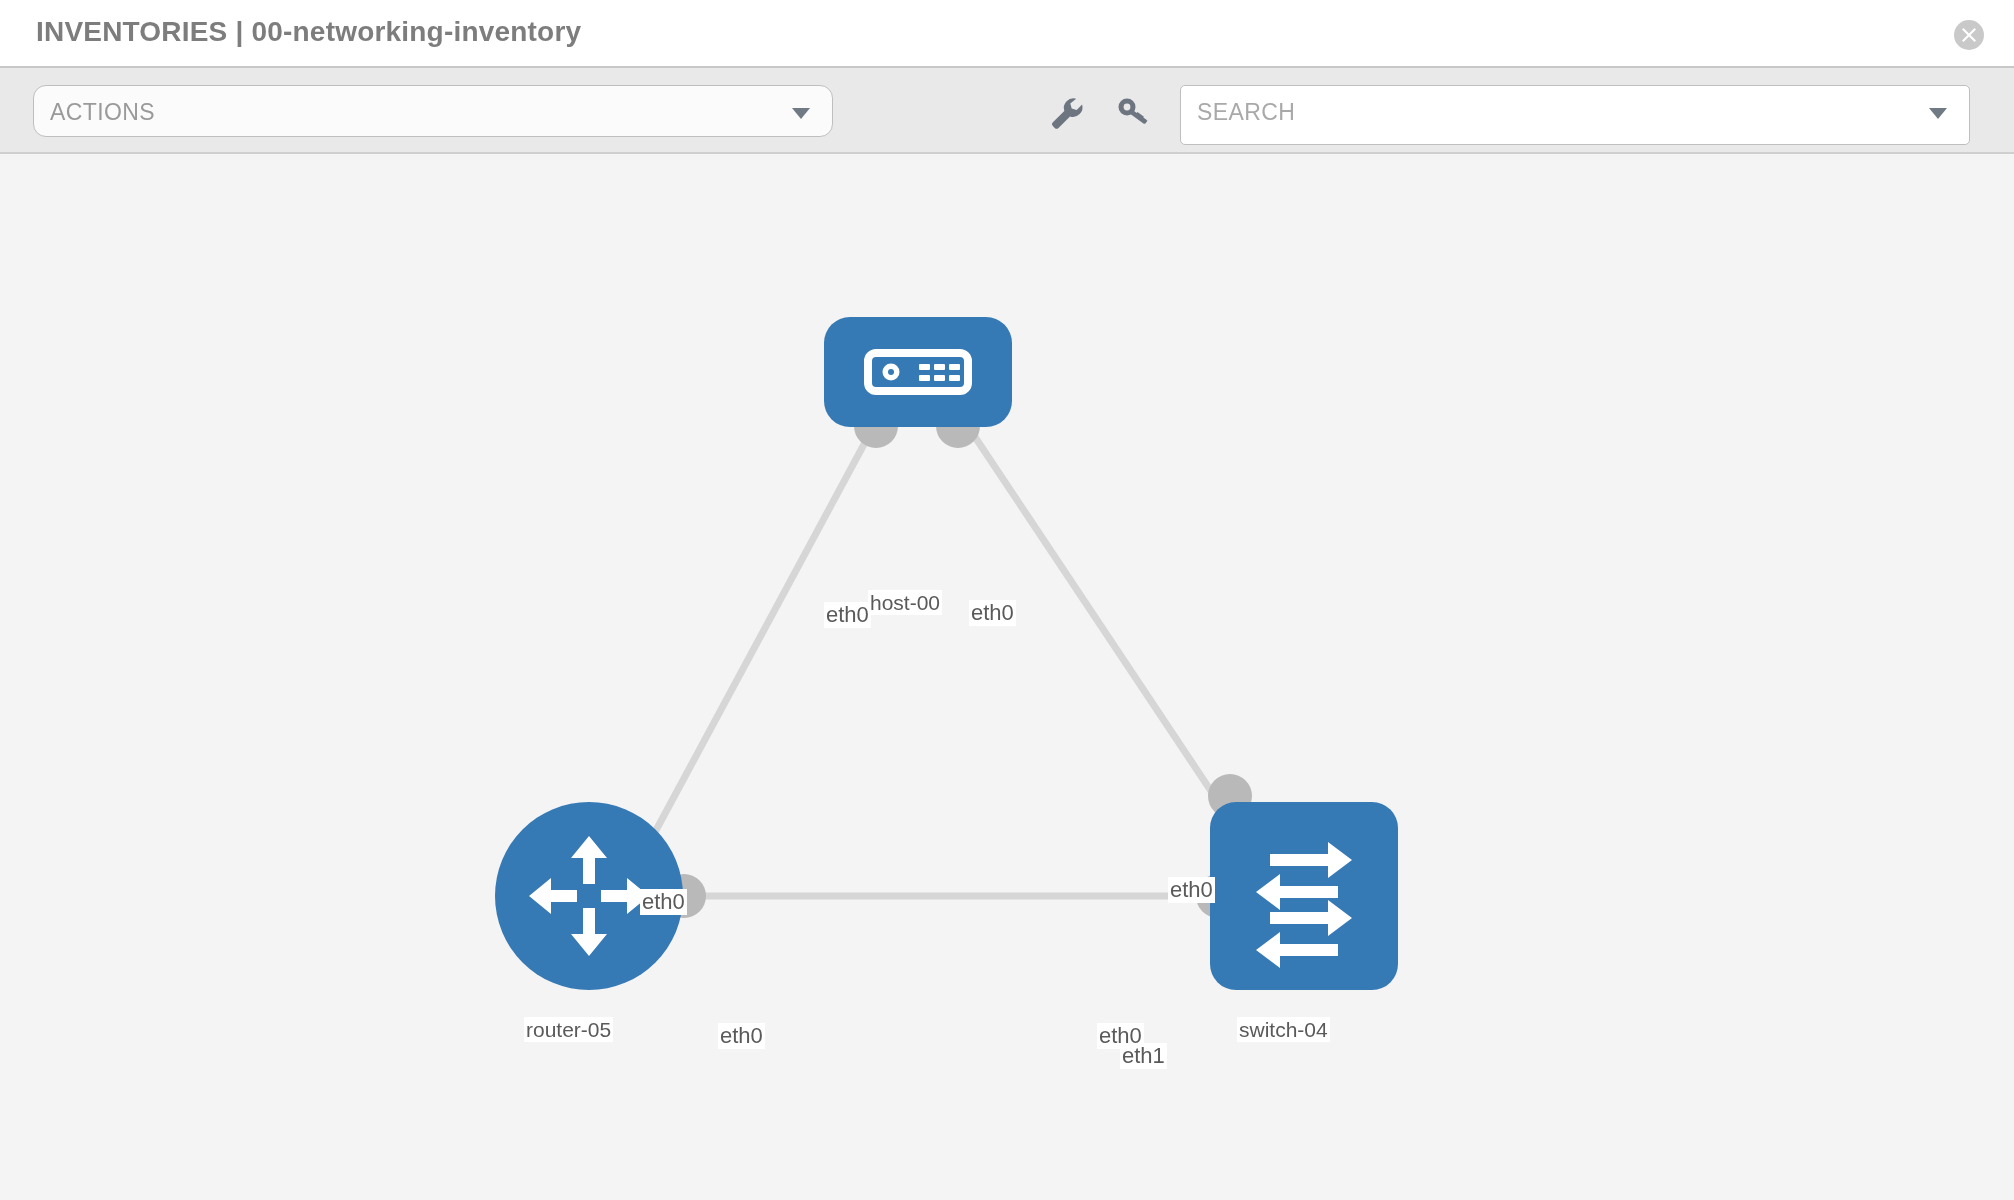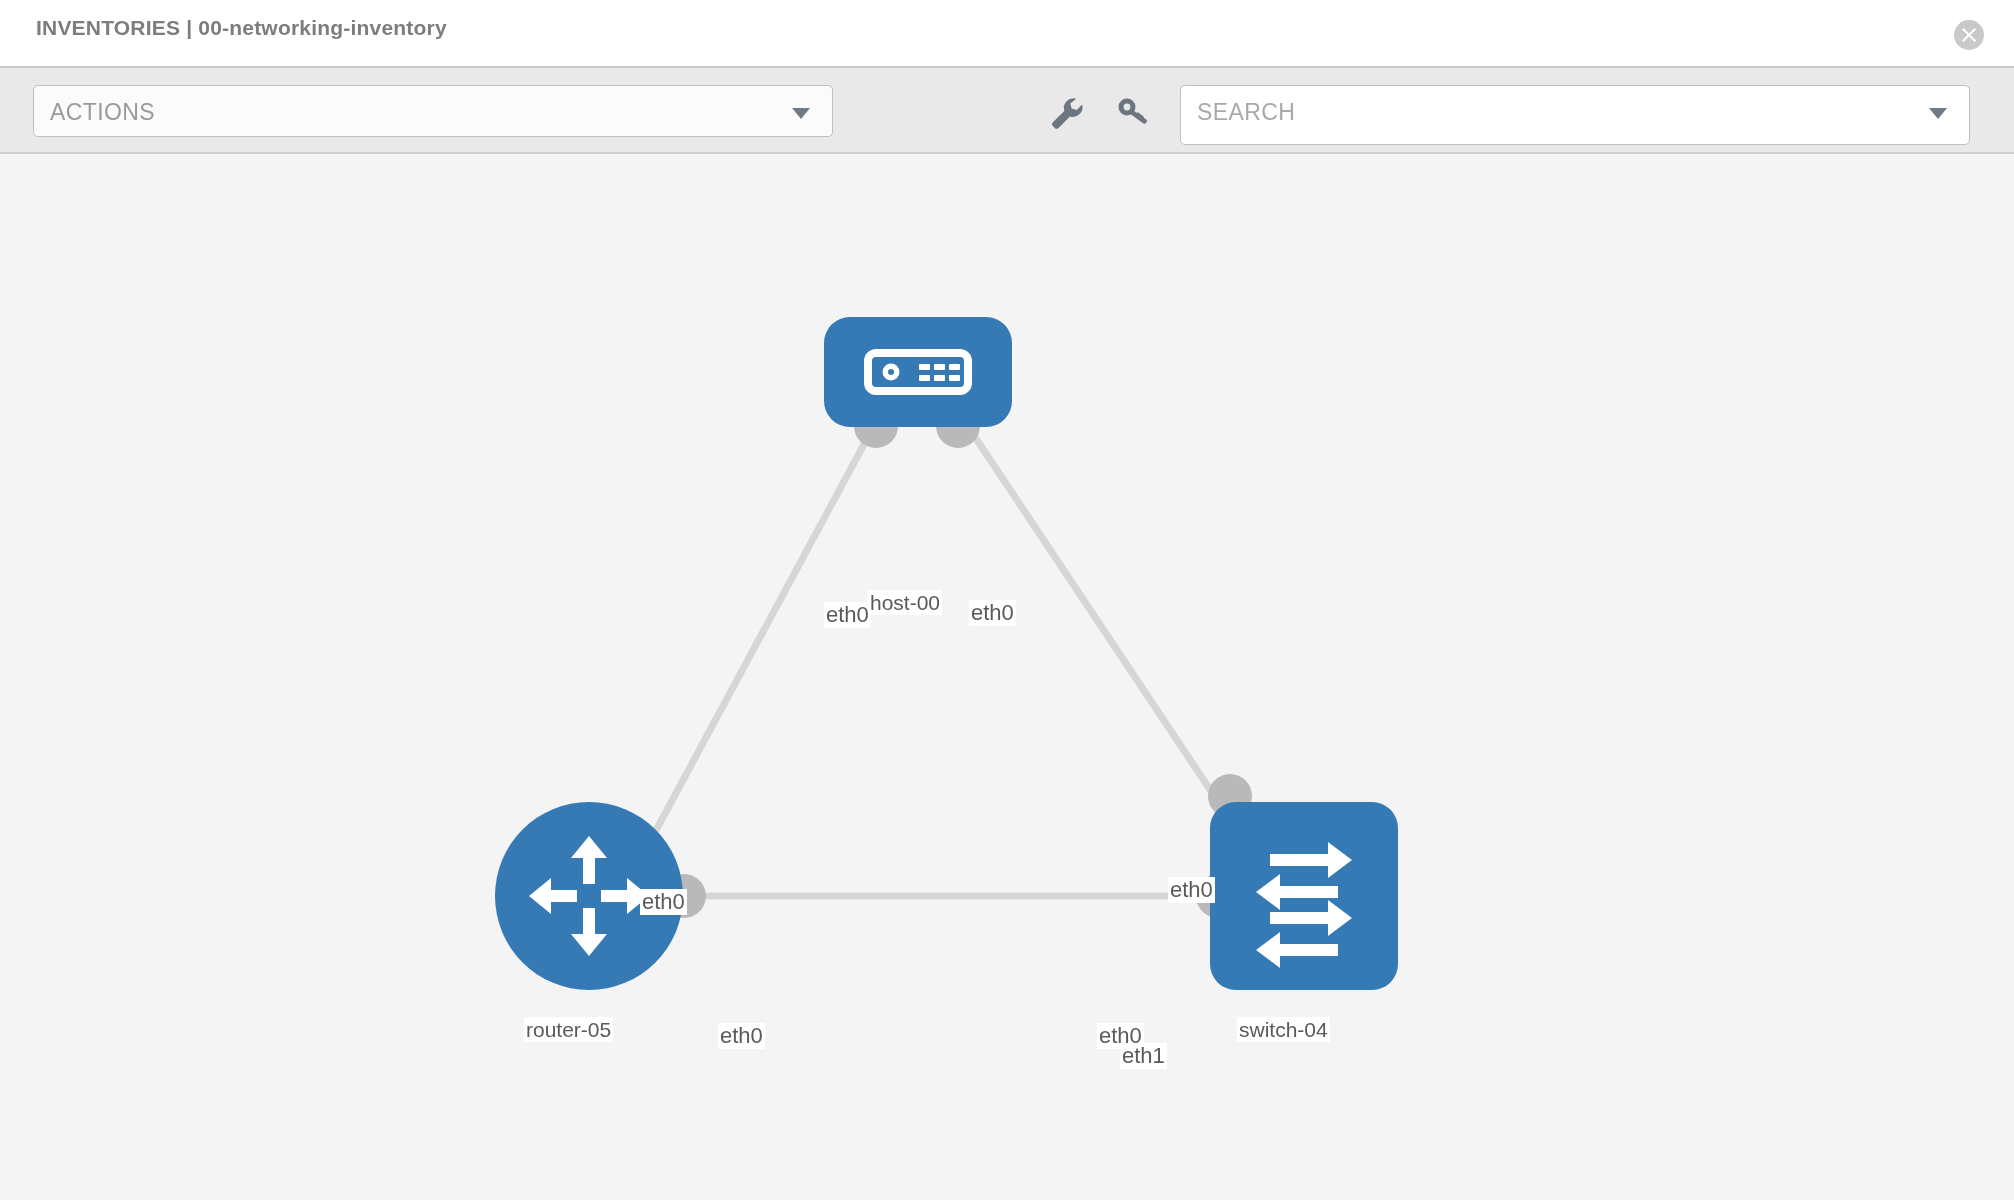--- a/index.html
+++ b/index.html
@@ -24,21 +24,21 @@
     top: 0; left: 0;
     width: 2014px;
     height: 68px;
     background: #ffffff;
     border-bottom: 2px solid #c8c8c8;
   }
   .header-title {
     position: absolute;
     left: 36px;
     top: 16px;
-    font-size: 21px;
+    font-size: 28px;
     font-weight: bold;
     color: #7d7d7d;
     letter-spacing: 0.2px;
     white-space: nowrap;
   }
   .close-btn {
     position: absolute;
     right: 30px;
     top: 20px;
     width: 30px; height: 30px;
@@ -59,21 +59,21 @@
   }
 
   .actions-select {
     position: absolute;
     left: 33px;
     top: 17px;
     width: 800px;
     height: 52px;
     background: #fbfbfb;
     border: 1px solid #bfbfbf;
-    border-radius: 5px;
+    border-radius: 13px;
     cursor: pointer;
   }
   .actions-label {
     position: absolute;
     left: 16px;
     top: 13px;
     font-size: 23px;
     color: #9a9a9a;
     letter-spacing: 0.4px;
   }

